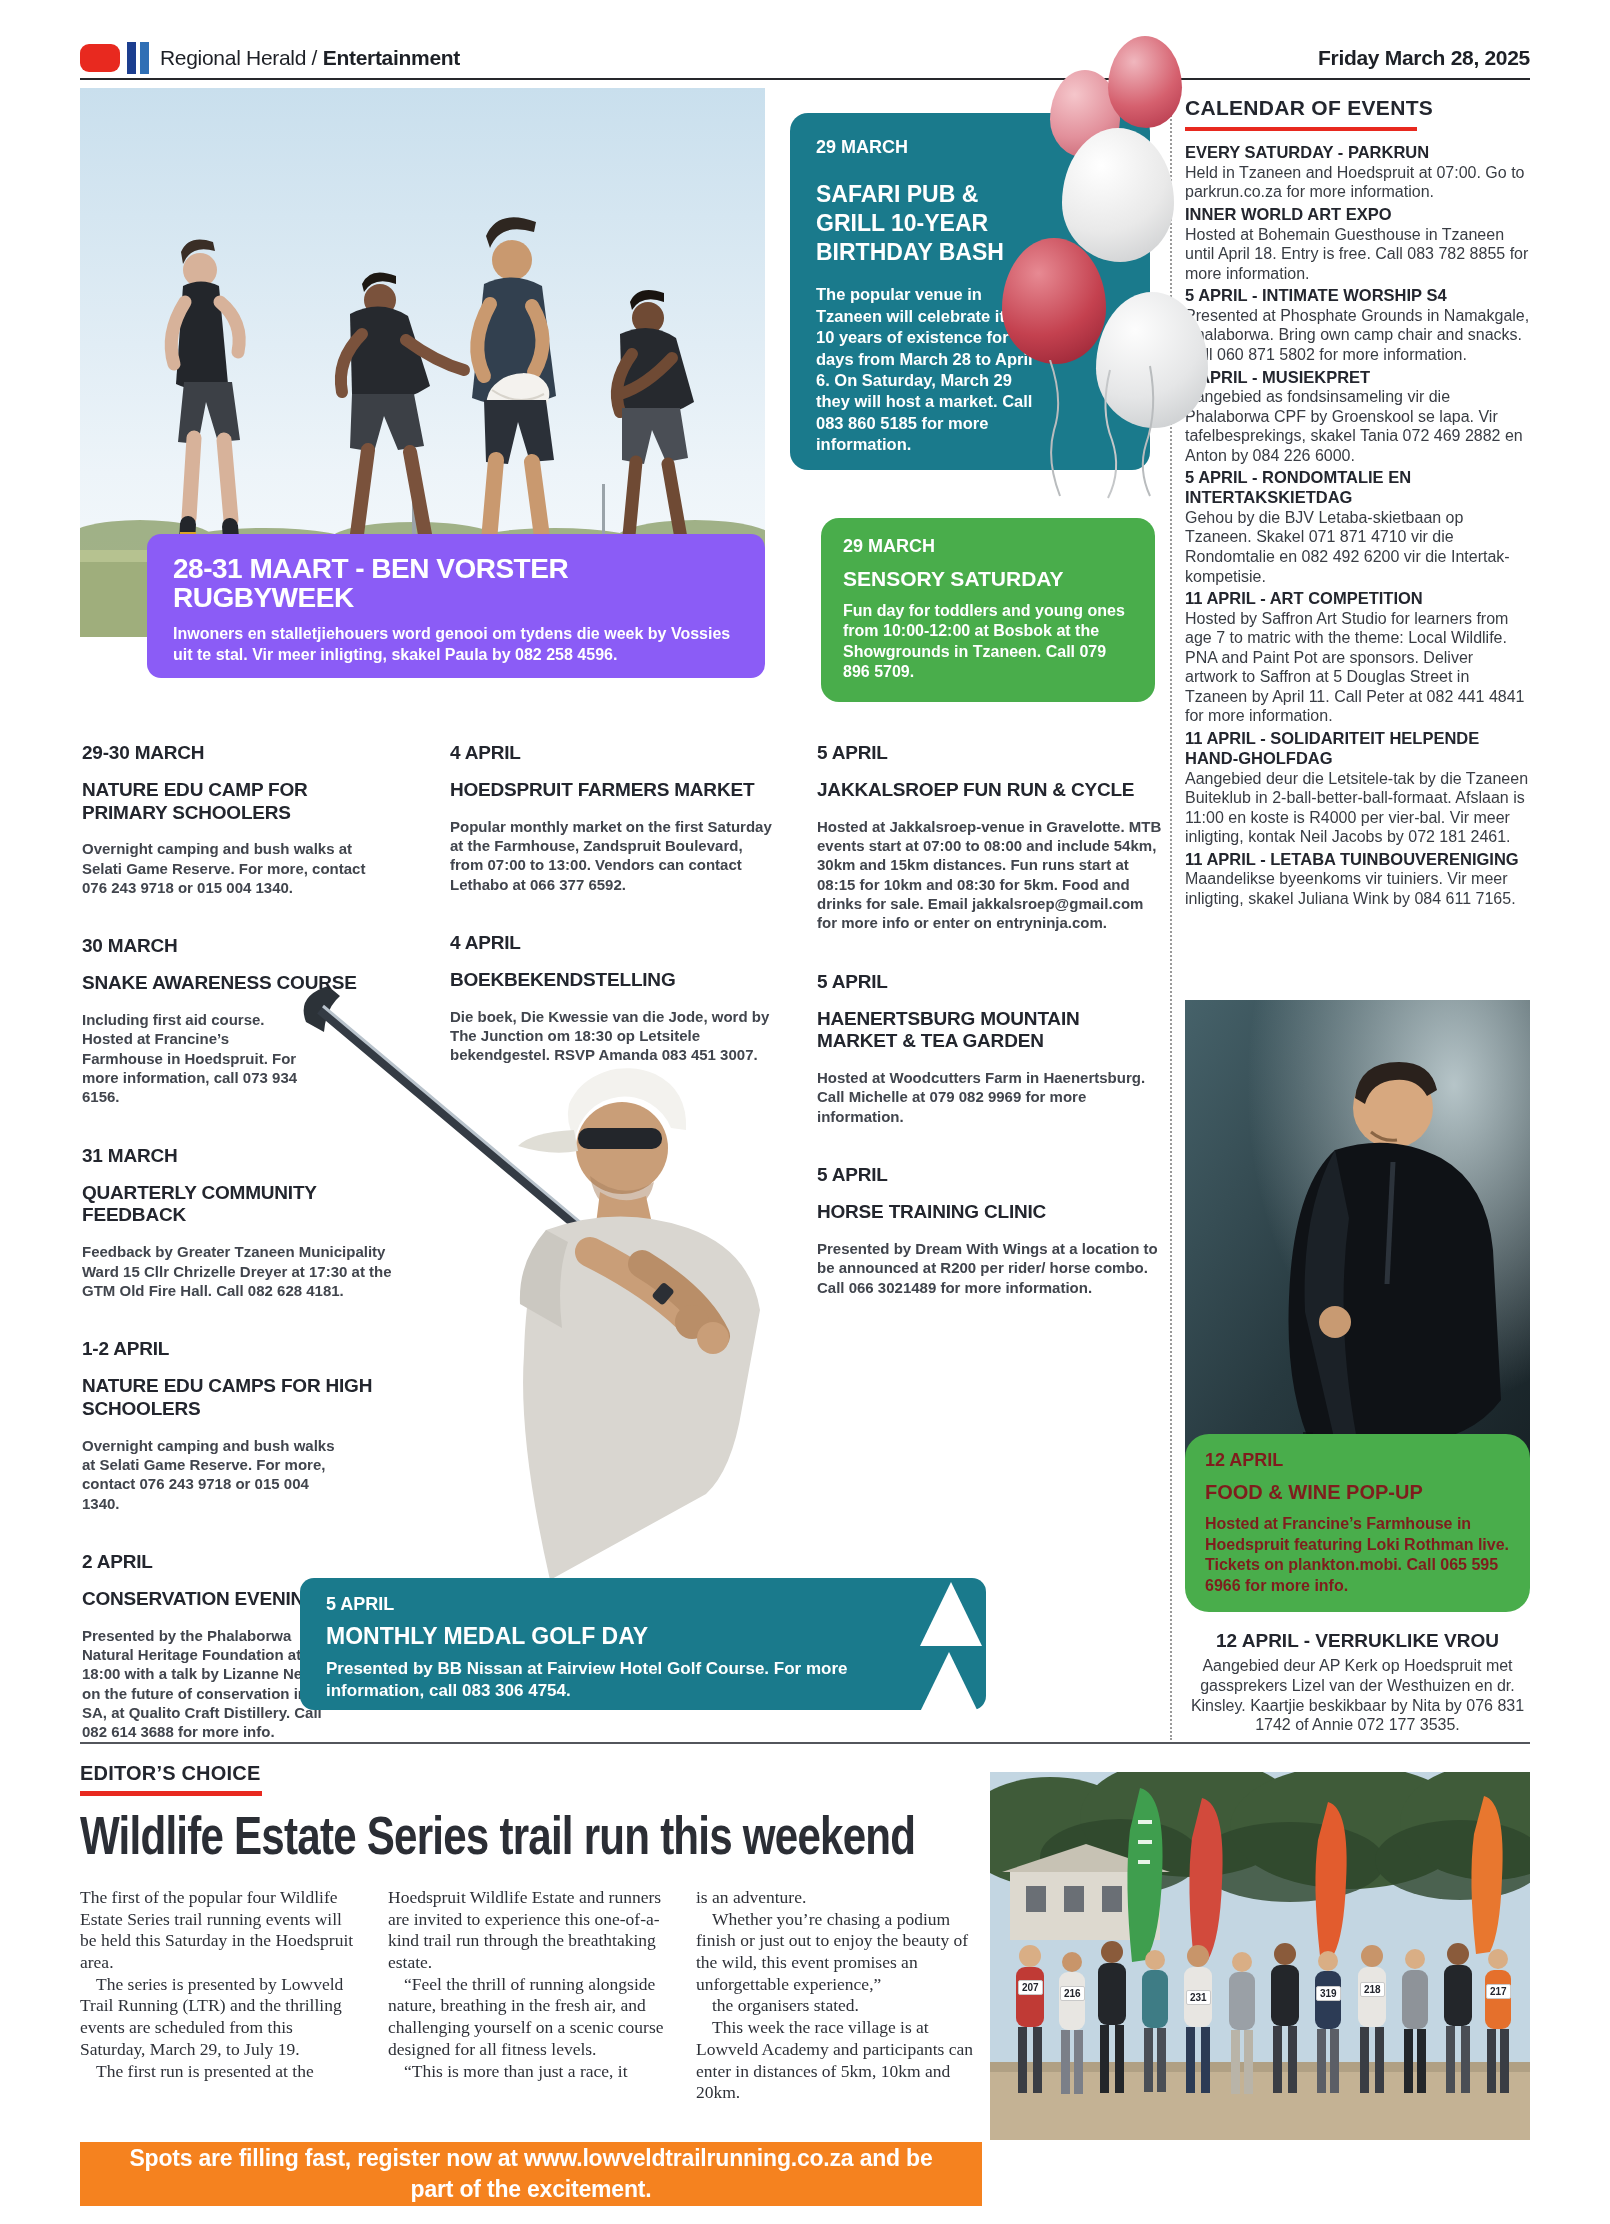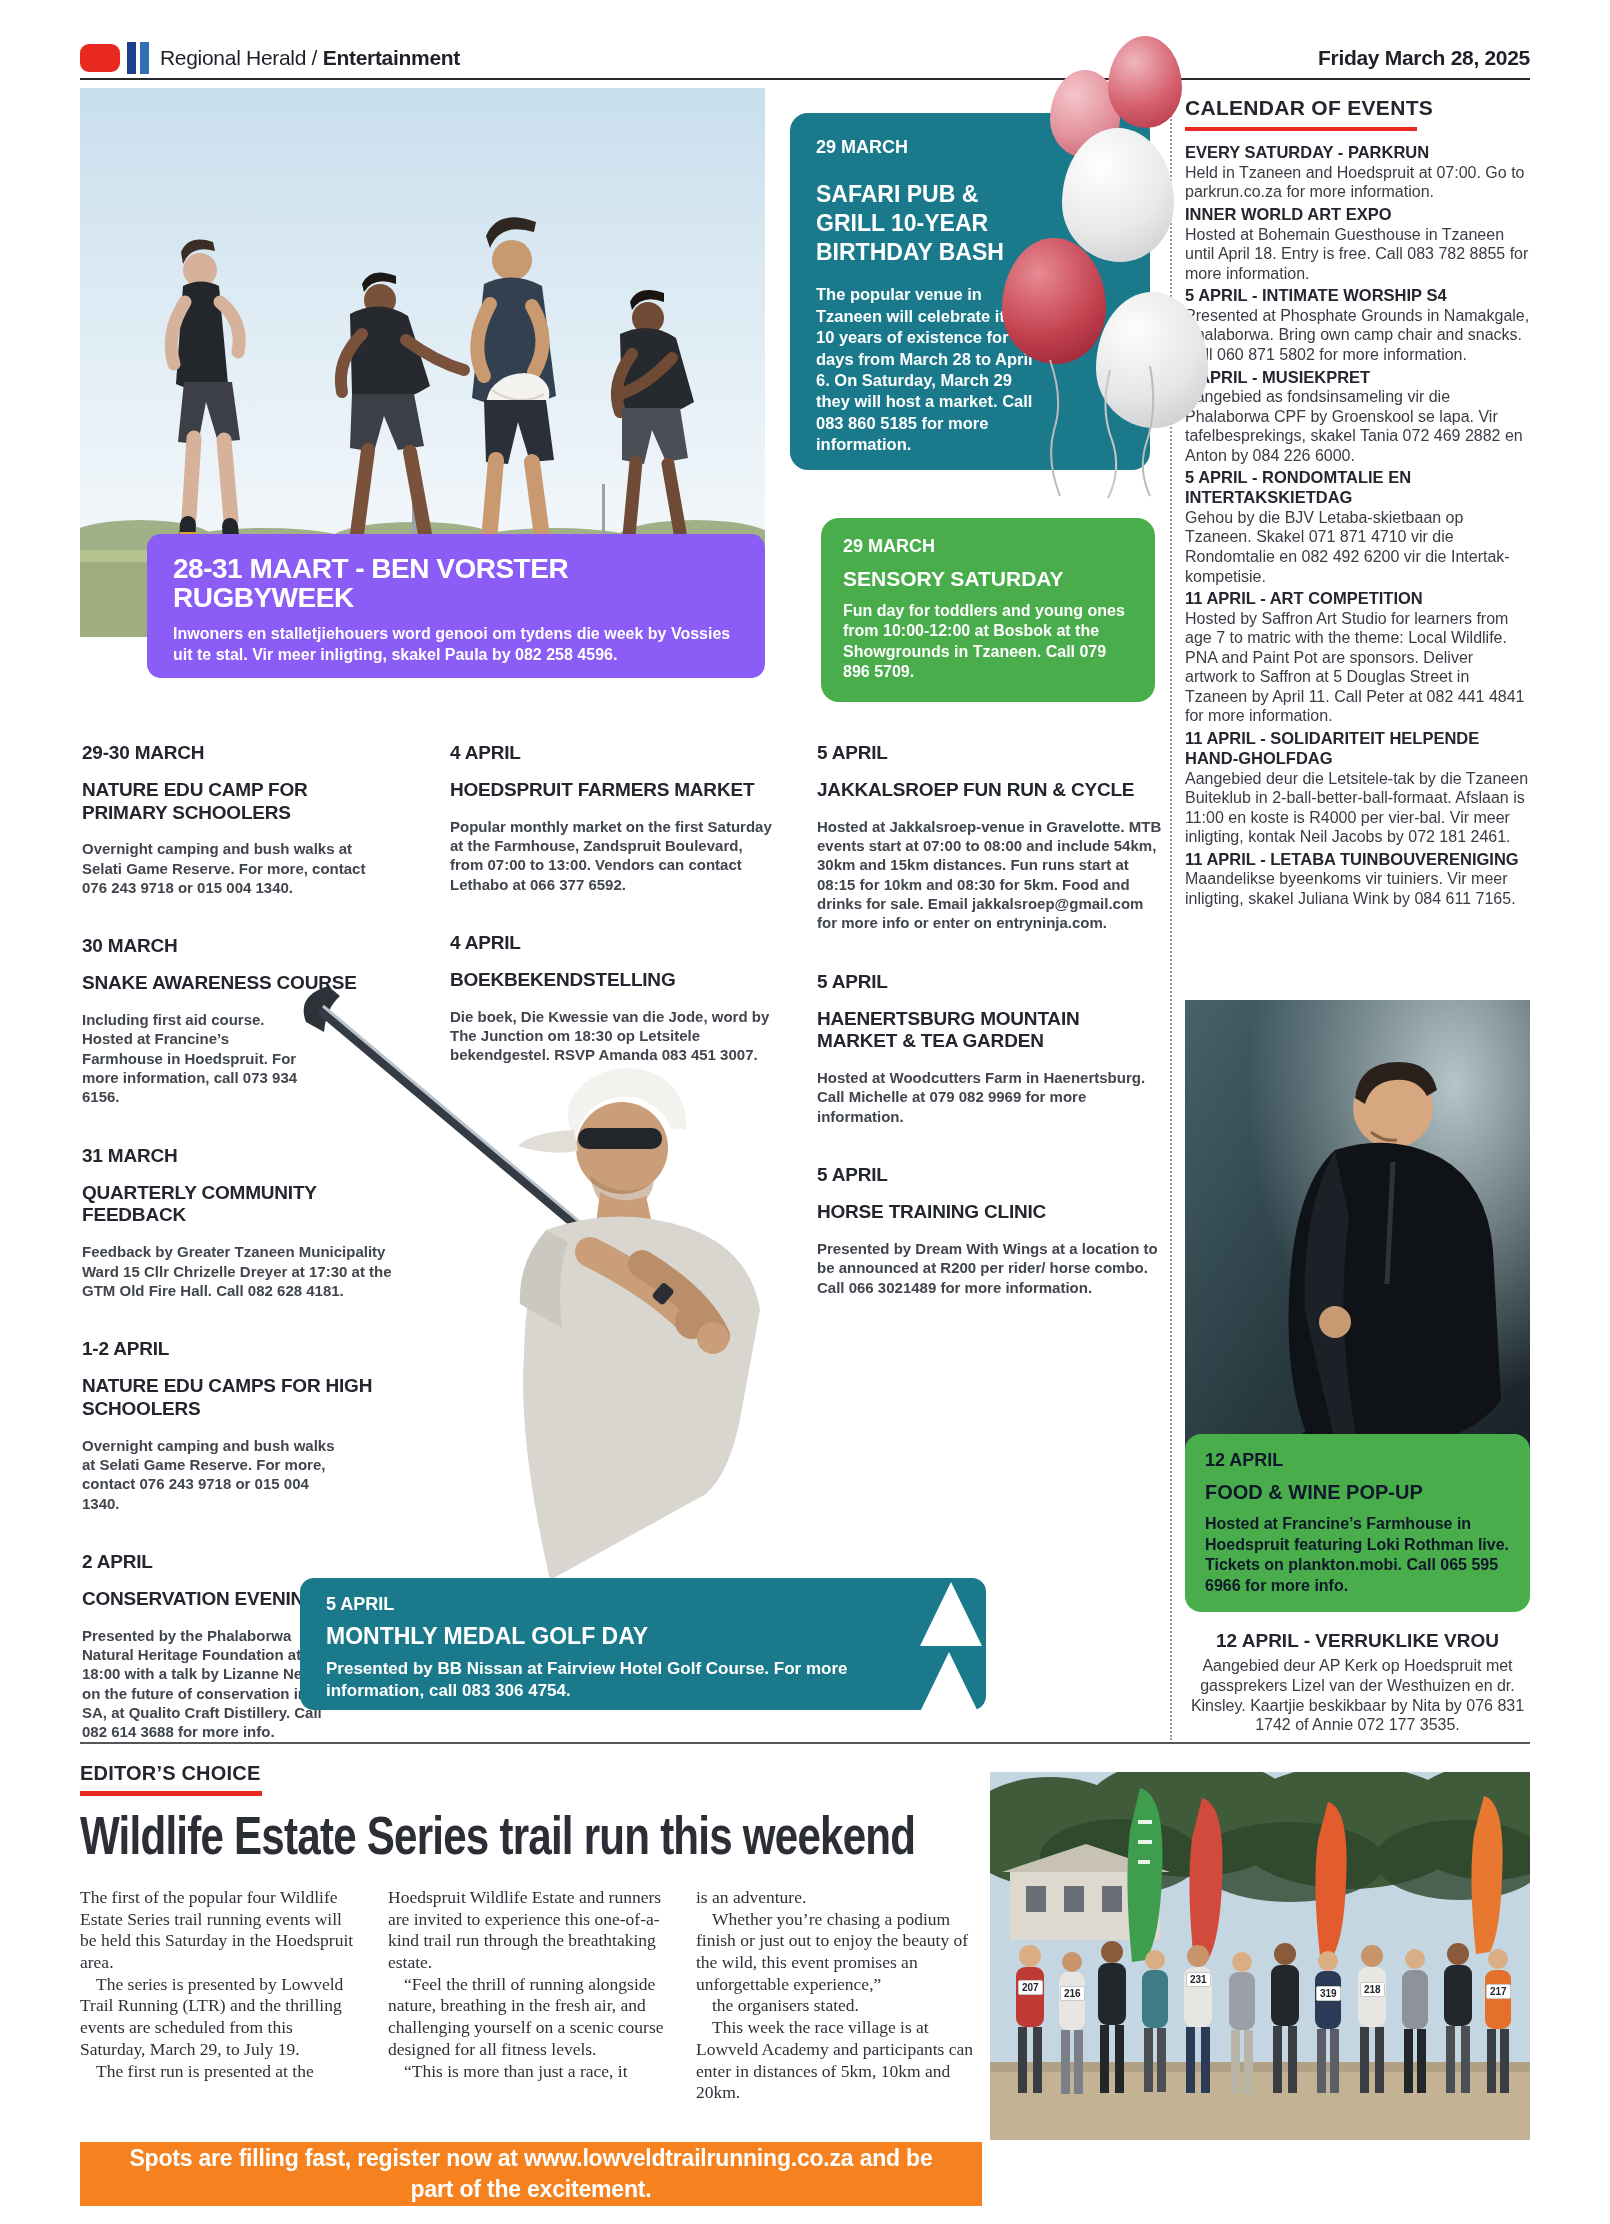--- a/index.html
+++ b/index.html
@@ -69,21 +69,21 @@
   
   .vsep{position:absolute;left:1170px;top:92px;height:1648px;border-left:2px dotted #9a9a9a;}
   .calendar{position:absolute;left:1185px;top:96px;width:345px;}
   .cal-title{font-size:21px;font-weight:800;letter-spacing:.3px;color:#23262e;}
   .cal-underline{width:232px;height:4px;background:#e8291f;margin:7px 0 12px 0;}
   .cal-event h4{margin:0;font-size:16.5px;font-weight:800;color:#23262e;line-height:1.2;}
   .cal-event p{margin:0 0 3px 0;font-size:16px;color:#383c43;line-height:1.22;}
   .portrait-wrap{position:absolute;left:1185px;top:1000px;width:345px;height:612px;}
   .portrait{position:absolute;left:0;top:0;width:345px;height:530px;overflow:hidden;}
   .portrait svg{width:100%;height:100%;display:block;}
-  .foodwine{position:absolute;left:0;bottom:0;width:345px;border-radius:16px;background:#49ad4b;color:#0f172a;
+  .foodwine{position:absolute;left:0;bottom:0;width:345px;border-radius:24px;background:#49ad4b;color:#7f1d1d;
         padding:16px 20px;box-sizing:border-box;}
   .foodwine .b-date{font-size:18px;font-weight:800;margin-bottom:10px;}
   .foodwine h3{margin:0 0 10px 0;font-size:20px;font-weight:800;}
   .foodwine p{margin:0;font-size:16px;font-weight:700;line-height:1.28;}
   .verruklike{position:absolute;left:1185px;top:1630px;width:345px;text-align:center;}
   .verruklike h4{margin:0;font-size:19px;font-weight:800;color:#23262e;}
   .verruklike p{margin:4px 0 0 0;font-size:16px;color:#383c43;line-height:1.24;}
   
   .midrule{position:absolute;left:80px;top:1742px;width:1450px;height:2px;background:#53565c;}
   .ec-label{position:absolute;left:80px;top:1762px;font-size:20px;font-weight:800;letter-spacing:.2px;color:#23262e;}
@@ -540,21 +540,21 @@
         <g transform="translate(508,252)">
             <circle cy="-65" r="10" fill="#d9ae85"></circle>
             <rect x="-13" y="-54" width="26" height="59" rx="9" fill="#e5702c"></rect>
             <rect x="-11" y="5" width="9" height="64" fill="#3a3d44"></rect>
             <rect x="2" y="5" width="9" height="64" fill="#3a3d44"></rect>
           </g>
       </g>
     </svg>
     <div class="bib" style="left:28px;top:208px;">207</div>
     <div class="bib" style="left:70px;top:214px;">216</div>
-    <div class="bib" style="left:196px;top:200px;text-align:center;">231</div>
+    <div class="bib" style="left:196px;top:218px;text-align:center;">231</div>
     <div class="bib" style="left:326px;top:214px;">319</div>
     <div class="bib" style="left:370px;top:210px;">218</div>
     <div class="bib" style="left:496px;top:212px;">217</div>
   </div>
 
   <div class="orange-banner">
     <span>Spots are filling fast, register now at www.lowveldtrailrunning.co.za and be part of the excitement.</span>
   </div>
 
 </div>

